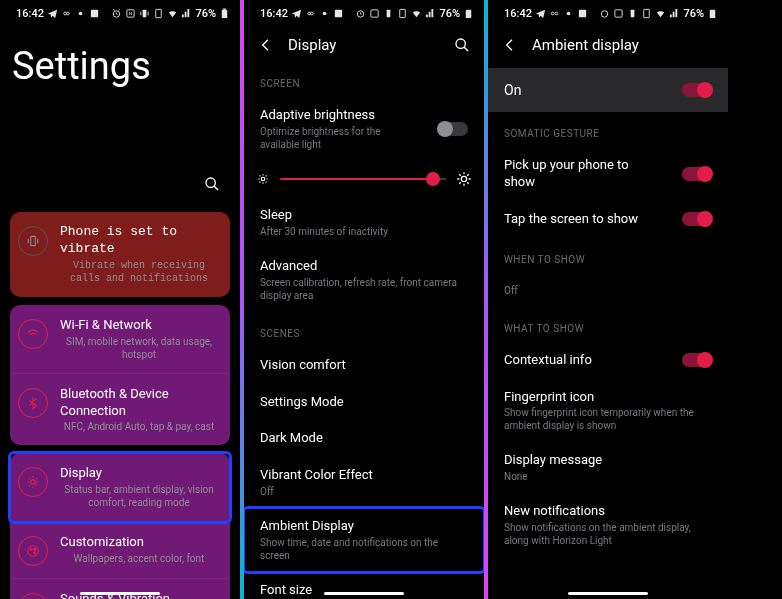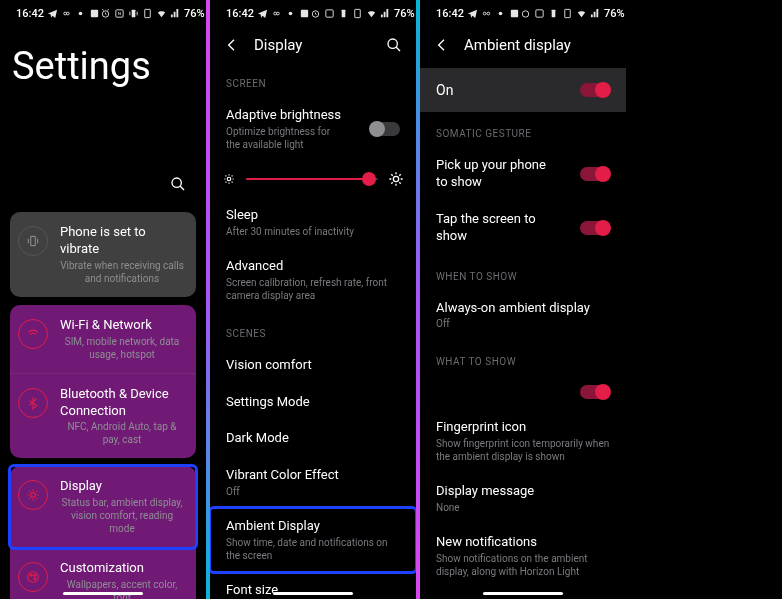--- a/index.html
+++ b/index.html
@@ -5,21 +5,21 @@
   * { margin: 0; padding: 0; box-sizing: border-box; }
   body {
     background: #000;
     font-family: -apple-system, BlinkMacSystemFont, "Segoe UI", Roboto, sans-serif;
     width: 782px;
     height: 599px;
     display: flex;
     overflow: hidden;
   }
   .screen {
-    width: 206px;
+    width: 240px;
     height: 599px;
     background: #000;
     position: relative;
     overflow: hidden;
     color: #fff;
     display: flex;
     flex-direction: column;
   }
   .divider {
     width: 4px;
@@ -56,21 +56,21 @@
   .search-circle {
     width: 16px; height: 16px;
     display:flex; align-items:center; justify-content:center;
   }
   .s1-list { margin-top: 20px; padding: 0 10px; }
   .card {
     background: #701a75;
     border-radius: 10px;
     margin-bottom: 8px;
   }
-  .card.light { background: #404040; }
+  .card.light { background: #7f1d1d; font-family: Liberation Mono, monospace; }
   .row {
     display: flex;
     align-items: flex-start;
     padding: 12px 12px 12px 8px;
     gap: 12px;
     position: relative;
   }
   .row.sep { border-bottom: 1px solid rgba(255,255,255,0.06); }
   .picon {
     width: 30px; height: 30px;
@@ -517,28 +517,28 @@
     <div class="srow">
       <div class="txt">
           <div class="t">Tap the screen to show</div>
         </div>
       <div class="toggle on"></div>
     </div>
 
     <div class="section-label">WHEN TO SHOW</div>
     <div class="srow">
       <div class="txt">
-        <div class="t">Always-on ambient display</div>
         <div class="s">Off</div>
       </div>
     </div>
 
     <div class="section-label">WHAT TO SHOW</div>
     <div class="srow">
       <div class="txt">
+        <div class="t">Contextual info</div>
       </div>
       <div class="toggle on"></div>
     </div>
     <div class="srow">
       <div class="txt">
         <div class="t">Fingerprint icon</div>
         <div class="s">Show fingerprint icon temporarily when the ambient display is shown</div>
       </div>
     </div>
     <div class="srow">

